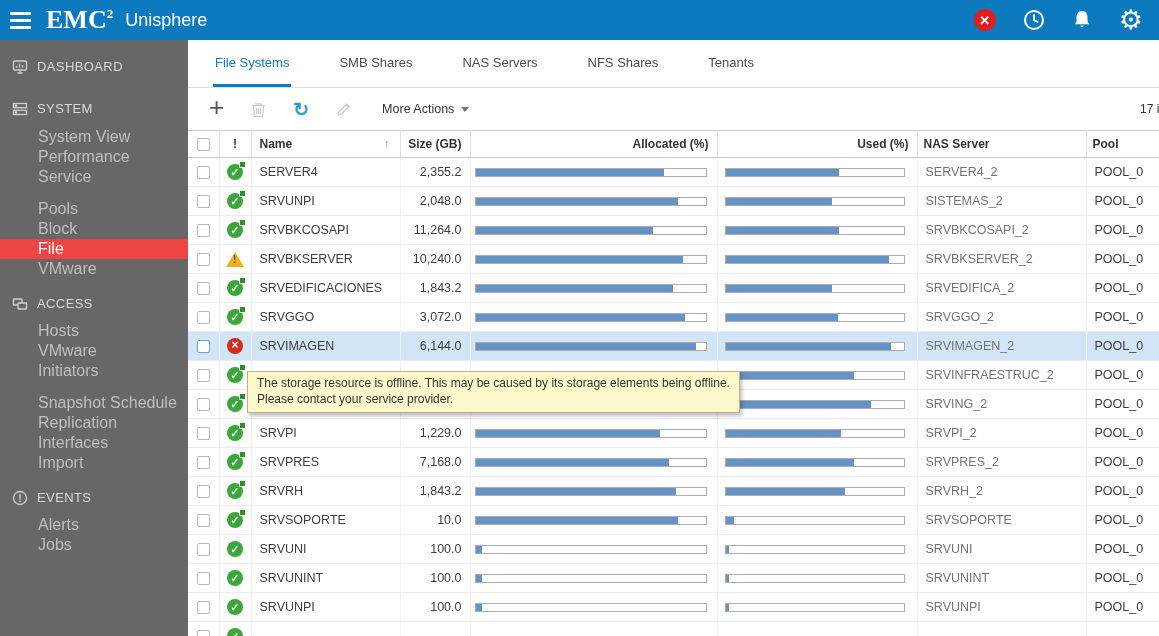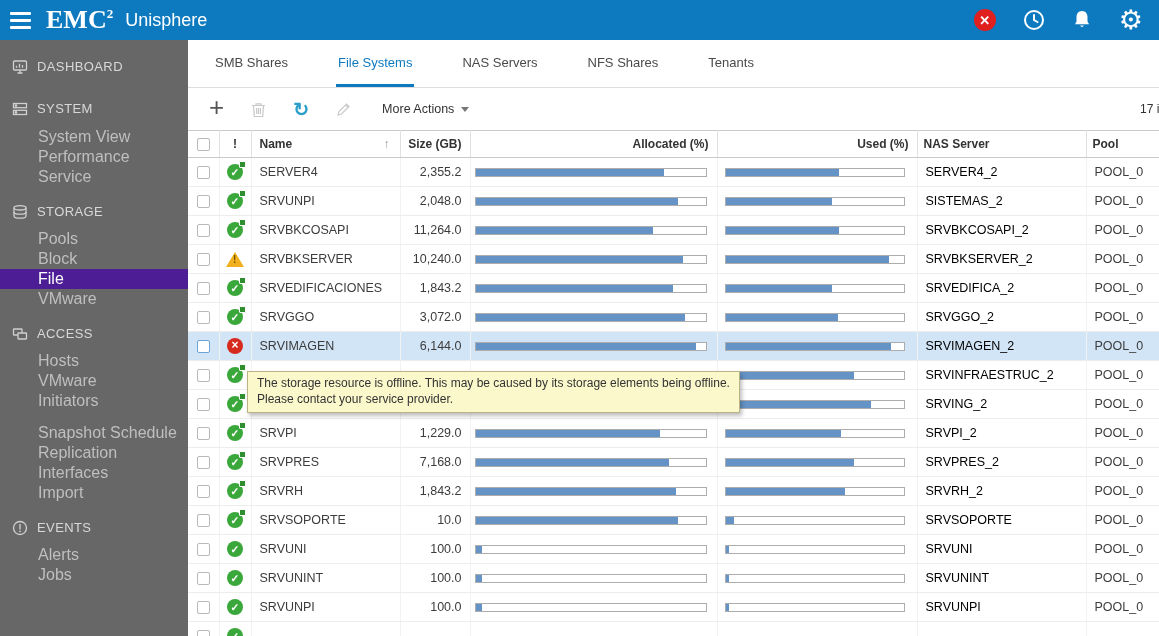--- a/index.html
+++ b/index.html
@@ -27,21 +27,21 @@
   
   .sidebar { position:absolute; left:0; top:40px; width:188px; height:596px;
     background:#676767; overflow:hidden; padding-top:14px; }
   .side-section { margin-top:12px; }
   .side-section:first-child { margin-top:0; }
   .side-head { display:flex; align-items:flex-start; gap:9px; padding:5px 10px 5px 12px;
     color:#d8d8d8; font-size:13px; letter-spacing:.4px; line-height:1.25; cursor:pointer; }
   .side-head .side-ico { flex:0 0 auto; margin-top:0; }
   .side-item { padding:3px 8px 3px 38px; color:#bfbfbf; font-size:16px;
     line-height:14px; cursor:pointer; }
-  .side-item.selected { background:#4c1d95; color:#fff; }
+  .side-item.selected { background:#ef4444; color:#fff; }
 
   
   .main { position:absolute; left:188px; top:40px; width:971px; height:596px;
     background:#fff; overflow:hidden; }
   .tabs { height:48px; border-bottom:1px solid #ddd; display:flex; padding-left:25px; }
   .tab { line-height:45px; padding:0 2px; margin-right:46px; font-size:13px;
     color:#4a4a4a; cursor:pointer; border-bottom:3px solid transparent; white-space:nowrap; }
   .tab.active { color:#0d7ac0; border-bottom-color:#0d7ac0; }
 
   .toolbar { height:42px; display:flex; align-items:center; padding-left:21px; position:relative; }
@@ -63,21 +63,21 @@
   tbody td { height:29px; border-bottom:1px solid #ededed; border-right:1px solid #f2f2f2;
     color:#3c3c3c; padding:0 6px; white-space:nowrap; overflow:hidden; }
   tr.selected td { background:#d2e5f7; }
   tr.selected .cbx { border-color:#6ba3d6; }
   .c-center { text-align:center; }
   .c-right { text-align:right; padding-right:8px !important; }
   .c-name { padding-left:8px !important; }
   .sort-arrow { float:right; color:#999; font-weight:normal; margin-right:4px; }
   .cbx { display:inline-block; width:13px; height:13px; border:1px solid #b9b9b9;
     background:#fff; border-radius:2px; vertical-align:middle; cursor:pointer; }
-  a.nas { color:#000000; text-decoration:none; cursor:pointer; }
+  a.nas { color:#737373; text-decoration:none; cursor:pointer; }
 
   .st-ok { position:relative; display:inline-block; width:16px; height:16px;
     border-radius:50%; background:#3aa73a; color:#fff; font-size:10.5px;
     font-weight:bold; text-align:center; line-height:16px; vertical-align:middle; }
   .st-ok .badge { position:absolute; right:-3px; top:-3px; width:7px; height:7px;
     background:#2f8f2f; border:1px solid #fff; border-radius:1px; }
   .st-warn { position:relative; display:inline-block; width:0; height:0;
     border-left:9px solid transparent; border-right:9px solid transparent;
     border-bottom:15px solid #f2b01e; vertical-align:middle; }
   .st-warn::after { content:"!"; position:absolute; left:-2px; top:2px;
@@ -149,28 +149,20 @@
               <circle cx="4" cy="4.6" r=".7" fill="#d0d0d0"></circle>
               <circle cx="4" cy="11.4" r=".7" fill="#d0d0d0"></circle>
             </svg></span>
           <span>SYSTEM</span>
         </div>
         <div class="side-item">System View</div>
         <div class="side-item">Performance</div>
         <div class="side-item">Service</div>
       </div>
       <div class="side-section">
-        <div class="side-head">
-          <span class="side-ico"><svg width="16" height="16" viewBox="0 0 16 16" fill="none" stroke="#d0d0d0" stroke-width="1.3">
-              <ellipse cx="8" cy="3.8" rx="6" ry="2.2"></ellipse>
-              <path d="M2 3.8 V12 c0 1.2 2.7 2.2 6 2.2 s6 -1 6 -2.2 V3.8"></path>
-              <path d="M2 8 c0 1.2 2.7 2.2 6 2.2 s6 -1 6 -2.2"></path>
-            </svg></span>
-          <span>STORAGE</span>
-        </div>
         <div class="side-item">Pools</div>
         <div class="side-item">Block</div>
         <div class="side-item selected">File</div>
         <div class="side-item">VMware</div>
       </div>
       <div class="side-section">
         <div class="side-head">
           <span class="side-ico"><svg width="16" height="16" viewBox="0 0 16 16" fill="none" stroke="#d0d0d0" stroke-width="1.3">
               <rect x="1.5" y="3" width="8.5" height="6" rx=".5"></rect>
               <rect x="6" y="7" width="8.5" height="6" rx=".5" fill="#676767"></rect>
@@ -197,22 +189,22 @@
           <span>EVENTS</span>
         </div>
         <div class="side-item">Alerts</div>
         <div class="side-item">Jobs</div>
       </div>
     </div>
 </div>
 
 <div class="main">
   <div class="tabs" id="tabs">
+      <div class="tab active">File Systems</div>
       <div class="tab">SMB Shares</div>
-      <div class="tab active">File Systems</div>
       <div class="tab">NAS Servers</div>
       <div class="tab">NFS Shares</div>
       <div class="tab">Tenants</div>
     </div>
 
   <div class="toolbar">
     <div class="tb-icon plus-glyph">+</div>
     <div class="tb-icon">
       <svg width="15" height="17" viewBox="0 0 15 17">
         <path d="M2.5 4.5 h10 l-.8 11 h-8.4 z" fill="none" stroke="#c9c9c9" stroke-width="1.2"></path>

